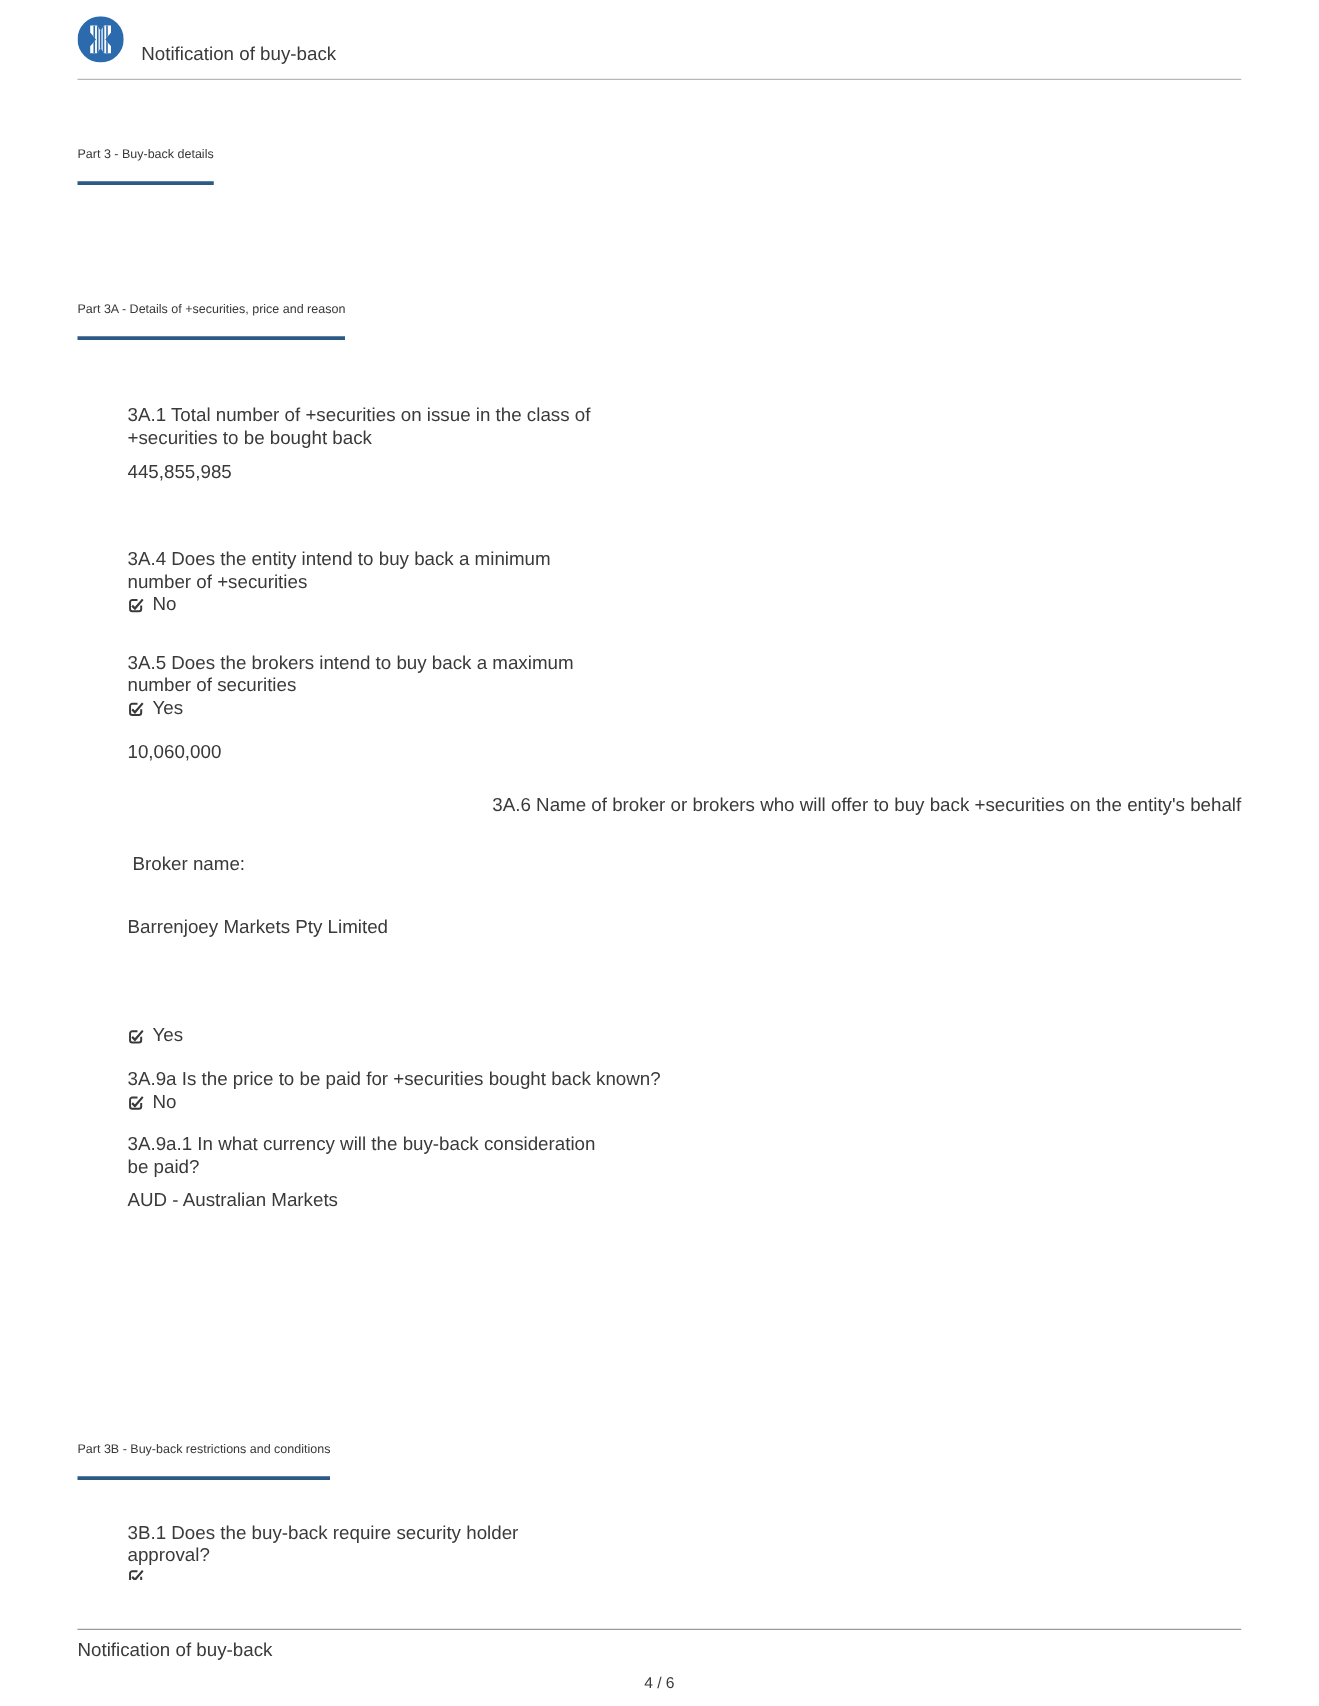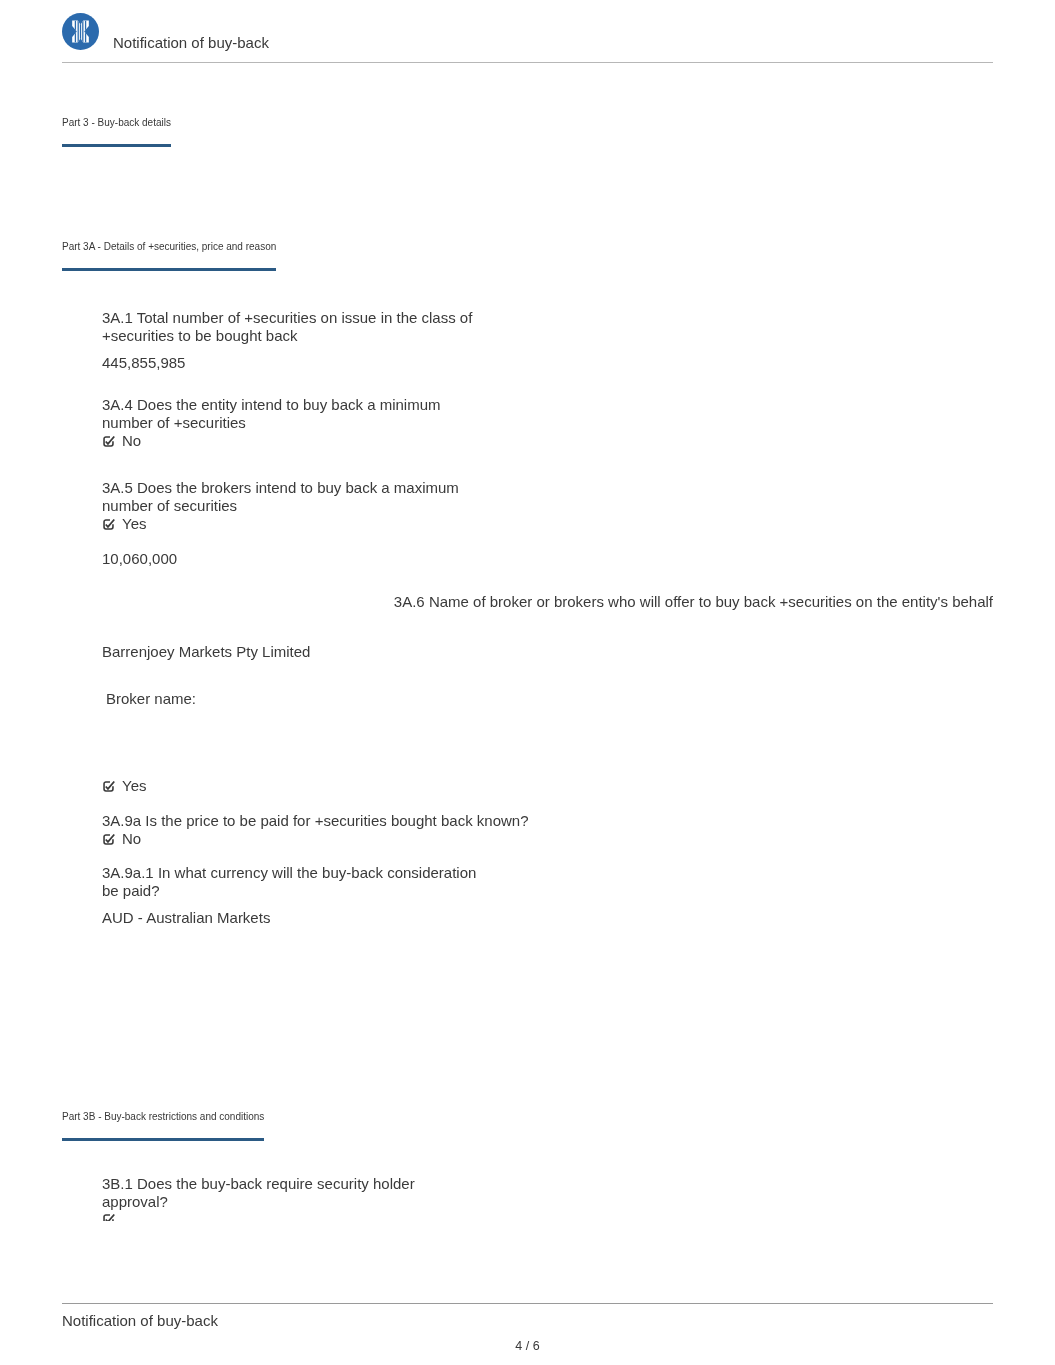--- a/index.html
+++ b/index.html
@@ -22,22 +22,22 @@
     padding-bottom:12px; border-bottom:3px solid #2b5a84;
   }
   #part3-heading-wrap  { margin-top:48px; }
   #part3a-heading-wrap { margin-top:88px; }
   #part3b-heading-wrap { margin-top:178px; }
 
   .qa { margin-left:40px; }
   .q-label { white-space:pre-line; }
   .q-value { margin-top:9px; }
 
-  #q3a1  { margin-top:38px; }
-  #q3a4  { margin-top:24px; }
+  #q3a1  { margin-top:52px; }
+  #q3a4  { margin-top:52px; }
   #q3a5  { margin-top:29px; }
   #q3a5a { margin-top:17px; }
   #q3a6  { margin-top:25px;text-align:right; }
   #broker-label { margin-top:29px; margin-left:44px; }
   #broker-value { margin-top:32px; }
   #q3a9  { margin-top:69px; }
   #q3a9a { margin-top:17px; }
   #q3a9a1{ margin-top:16px; }
   #q3b1  { margin-top:34px; }
 
@@ -118,22 +118,22 @@
     </div>
 
     <div class="qa" id="q3a5a">
       <div class="q-value">10,060,000</div>
     </div>
 
     <div class="qa" id="q3a6">
       <div class="q-label">3A.6 Name of broker or brokers who will offer to buy back +securities on the entity's behalf</div>
     </div>
 
+    <div class="qa" id="broker-label">Broker name:</div>
     <div class="qa" id="broker-value">Barrenjoey Markets Pty Limited</div>
-    <div class="qa" id="broker-label">Broker name:</div>
 
     <div class="qa" id="q3a9">
       <div class="answer-row">
         <svg width="13" height="13" viewBox="0 0 14 14">
           <path d="M8.6,2.1 H4.2 a2,2 0 0 0 -2,2 V9.8 a2,2 0 0 0 2,2 H9.8 a2,2 0 0 0 2,-2 V6.8" fill="none" stroke="#3a3a3a" stroke-width="1.7"></path>
           <path d="M4,7 L6.4,9.5 L13.2,1.6" fill="none" stroke="#3a3a3a" stroke-width="1.9"></path>
         </svg>
         <span>Yes</span>
       </div>
     </div>

